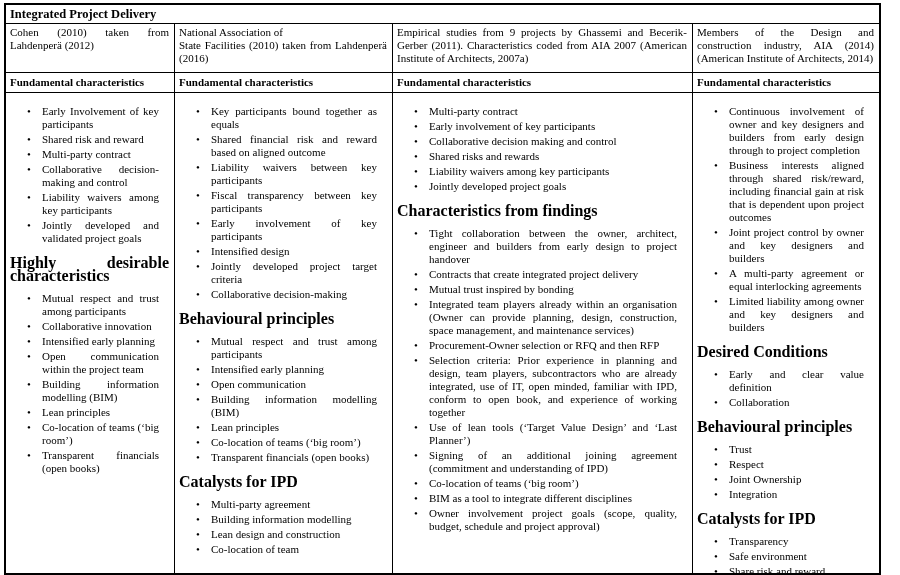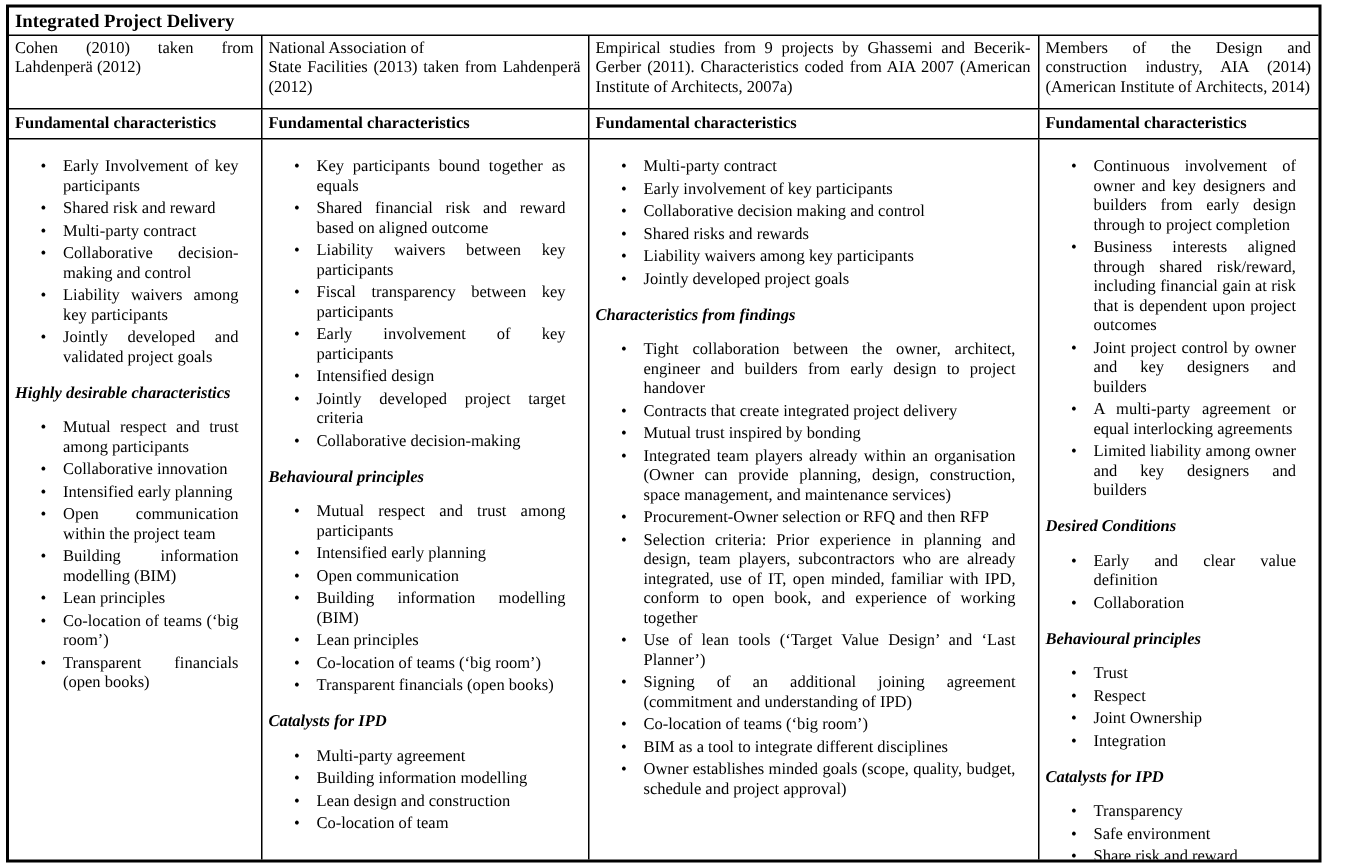--- a/index.html
+++ b/index.html
@@ -11,35 +11,35 @@
   .vline{border-right:1px solid #000;}
   .hline{border-bottom:1px solid #000;}
   .title-row .cell{font-weight:bold;font-size:12.5px;line-height:14px;padding:2px 4px;}
   .src-cell{height:48px;font-size:11px;line-height:13px;text-align:justify;}
   .src-pre{white-space:pre-line;}
   .hdr-cell{height:19px;font-weight:bold;font-size:11px;line-height:14px;}
   .content-cell{height:480px;font-size:11px;line-height:13px;}
   ul.blist{list-style:none;margin:10px;padding:0;}
   ul.blist li{position:relative;padding-left:22px;text-align:justify;margin:0 0 2px 0;}
   ul.blist li::before{content:"\2022";position:absolute;left:7px;top:0;}
-  .sec-h{font-weight:bold;font-size:11px;text-align:justify;margin:11px 0 2px 0;line-height:13px;font-style:italic;}
+  .sec-h{font-weight:bold;font-size:16px;text-align:justify;margin:11px 0 2px 0;line-height:13px;}
 </style>
 </head>
 <body>
 
 <div class="tbl">
 
   <div class="grid-row title-row hline">
     <div class="cell" style="grid-column:1 / -1;">Integrated Project Delivery</div>
   </div>
 
   <div class="grid-row hline">
     <div class="cell src-cell vline">Cohen (2010) taken from Lahdenperä (2012)</div>
     <div class="cell src-cell src-pre vline">National Association of
-State Facilities (2013) taken from Lahdenperä (2012)</div>
+State Facilities (2010) taken from Lahdenperä (2016)</div>
     <div class="cell src-cell vline">Empirical studies from 9 projects by Ghassemi and Becerik-Gerber (2011). Characteristics coded from AIA 2007 (American Institute of Architects, 2007a)</div>
     <div class="cell src-cell">Members of the Design and construction industry, AIA (2014) (American Institute of Architects, 2014)</div>
   </div>
 
   <div class="grid-row hline">
     <div class="cell hdr-cell vline">Fundamental characteristics</div>
     <div class="cell hdr-cell vline">Fundamental characteristics</div>
     <div class="cell hdr-cell vline">Fundamental characteristics</div>
     <div class="cell hdr-cell">Fundamental characteristics</div>
   </div>
@@ -119,21 +119,21 @@
       <li>Tight collaboration between the owner, architect, engineer and builders from early design to project handover</li>
           <li>Contracts that create integrated project delivery</li>
           <li>Mutual trust inspired by bonding</li>
           <li>Integrated team players already within an organisation (Owner can provide planning, design, construction, space management, and maintenance services)</li>
           <li>Procurement-Owner selection or RFQ and then RFP</li>
           <li>Selection criteria: Prior experience in planning and design, team players, subcontractors who are already integrated, use of IT, open minded, familiar with IPD, conform to open book, and experience of working together</li>
           <li>Use of lean tools (‘Target Value Design’ and ‘Last Planner’)</li>
           <li>Signing of an additional joining agreement (commitment and understanding of IPD)</li>
           <li>Co-location of teams (‘big room’)</li>
           <li>BIM as a tool to integrate different disciplines</li>
-          <li>Owner establishes minded goals (scope, quality, budget, schedule and project approval)</li>
+          <li>Owner involvement project goals (scope, quality, budget, schedule and project approval)</li>
         </ul>
     </div>
 
     <div class="cell content-cell">
       <ul class="blist">
 
       <li>Continuous involvement of owner and key designers and builders from early design through to project completion</li>
           <li>Business interests aligned through shared risk/reward, including financial gain at risk that is dependent upon project outcomes</li>
           <li>Joint project control by owner and key designers and builders</li>
           <li>A multi-party agreement or equal interlocking agreements</li>

